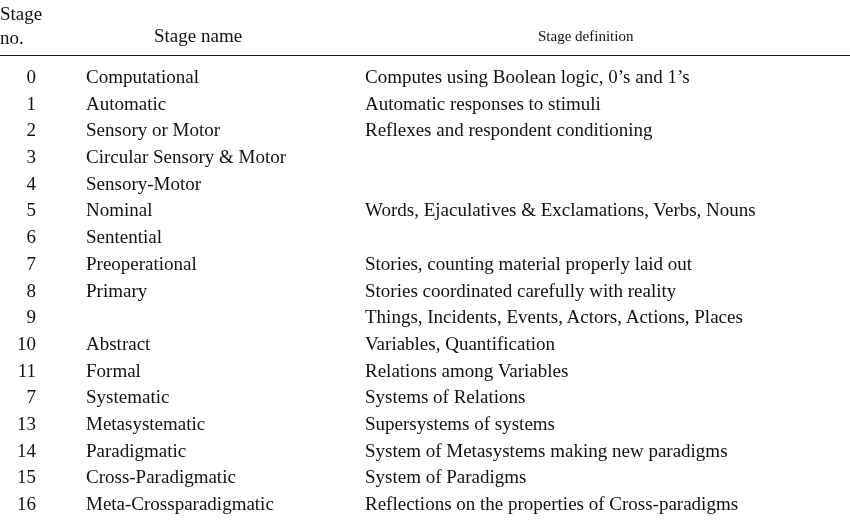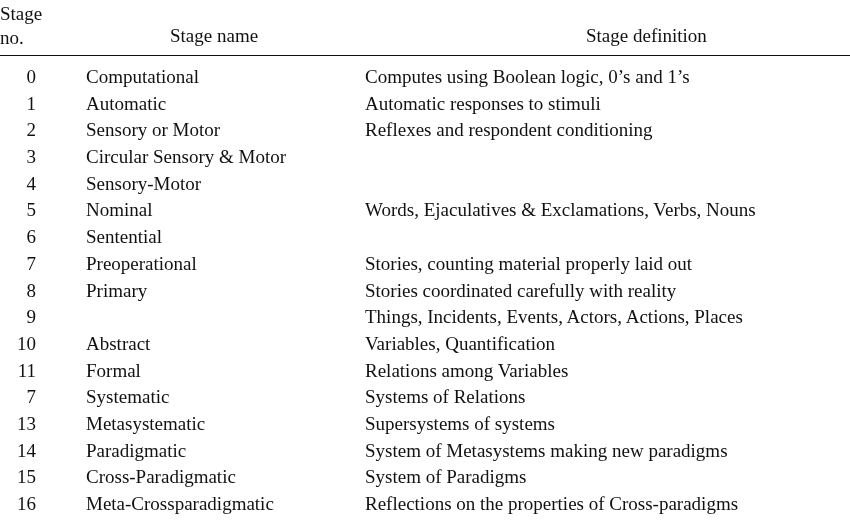--- a/index.html
+++ b/index.html
@@ -31,29 +31,27 @@
       line-height: 24px;
       top: 2px;
     }
     .hdr-no span { display: block; }
     .hdr-name {
       position: absolute;
       left: 154px;
       top: 24px;
       font-size: 19px;
       line-height: 24px;
-      margin-left: 16px;
     }
     .hdr-def {
       position: absolute;
       left: 538px;
       top: 24px;
-      font-size: 19px;
+      font-size: 15px;
       line-height: 24px;
-      margin-left: 48px;
     }
     .rule {
       position: absolute;
       left: 0;
       top: 55px;
       width: 850px;
       height: 0;
       border-top: 1.5px solid #111111;
     }
     .rows {

